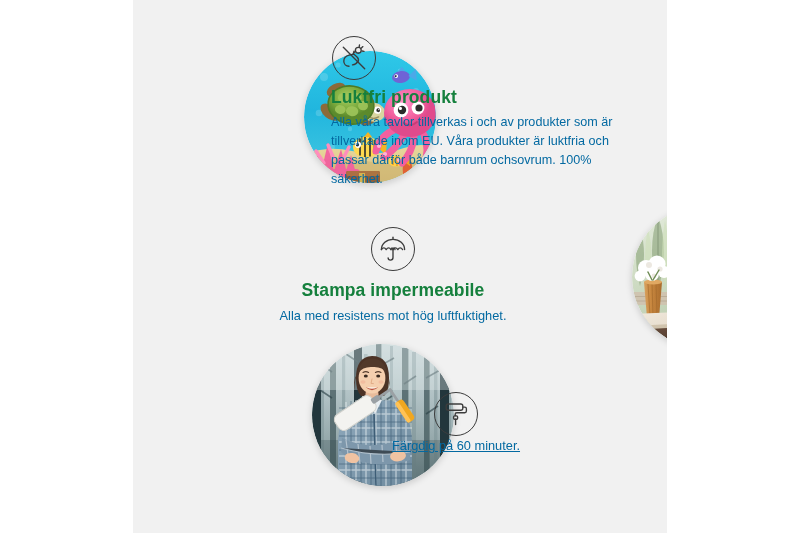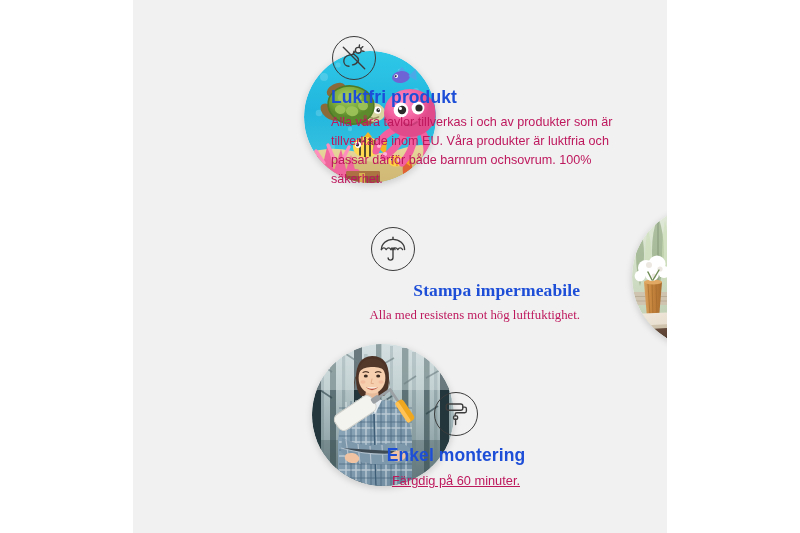--- a/index.html
+++ b/index.html
@@ -47,50 +47,49 @@
     box-sizing: border-box;
     display: flex;
     align-items: center;
     justify-content: center;
   }
   .feature-icon svg { display: block; }
 
   .feature-title {
     font-size: 17.5px;
     font-weight: 700;
-    color: #1d4ed8;
+    color: #15803d;
     letter-spacing: 0.1px;
     line-height: 1.25;
     margin: 7px 0 4px 0;
   }
 
   .feature-body {
     font-size: 12.6px;
     font-weight: 400;
-    color: #be185d;
+    color: #0369a1;
     line-height: 1.52;
     margin: 0;
   }
 
   
   #feature-odourless {
     left: 198px;
     top: 36px;
     width: 303px;
     text-align: left;
   }
   #feature-odourless .feature-icon { margin-left: 1px; }
 
   
   #feature-waterproof {
     left: 73px;
     top: 227px;
     width: 374px;
-    text-align: right;
-    font-family: Liberation Serif, serif;
+    text-align: center;
   }
   #feature-waterproof .feature-icon { margin: 0 auto; }
   #feature-waterproof .feature-title { font-size: 17.5px; margin-top: 9px; }
   #feature-waterproof .feature-body { font-size: 12.8px; }
 
   
   #feature-easy-mount {
     left: 188px;
     top: 392px;
     width: 270px;
@@ -606,18 +605,17 @@
 
     <div class="feature" id="feature-easy-mount">
       <div class="feature-icon">
         <svg width="28" height="28" viewBox="0 0 28 28" fill="none" stroke="#3c3c3c" stroke-width="1.35" stroke-linecap="round" stroke-linejoin="round">
           <rect x="4.2" y="4.0" width="16.6" height="6.2" rx="2.0"></rect>
           <path d="M20.8 7.1h2.0c.9 0 1.6.7 1.6 1.6v2.4c0 .9-.7 1.6-1.6 1.6h-8.0c-.9 0-1.6.7-1.6 1.6v1.4"></path>
           <rect x="11.6" y="15.9" width="4.0" height="3.3" rx="1.0"></rect>
           <path d="M13.6 19.2v5.4"></path>
         </svg>
       </div>
-      <div class="feature-title">Enkel montering</div>
       <p class="feature-body">Färgdig på 60 minuter.</p>
     </div>
 
   </div>
 </div>
 
 </body></html>

